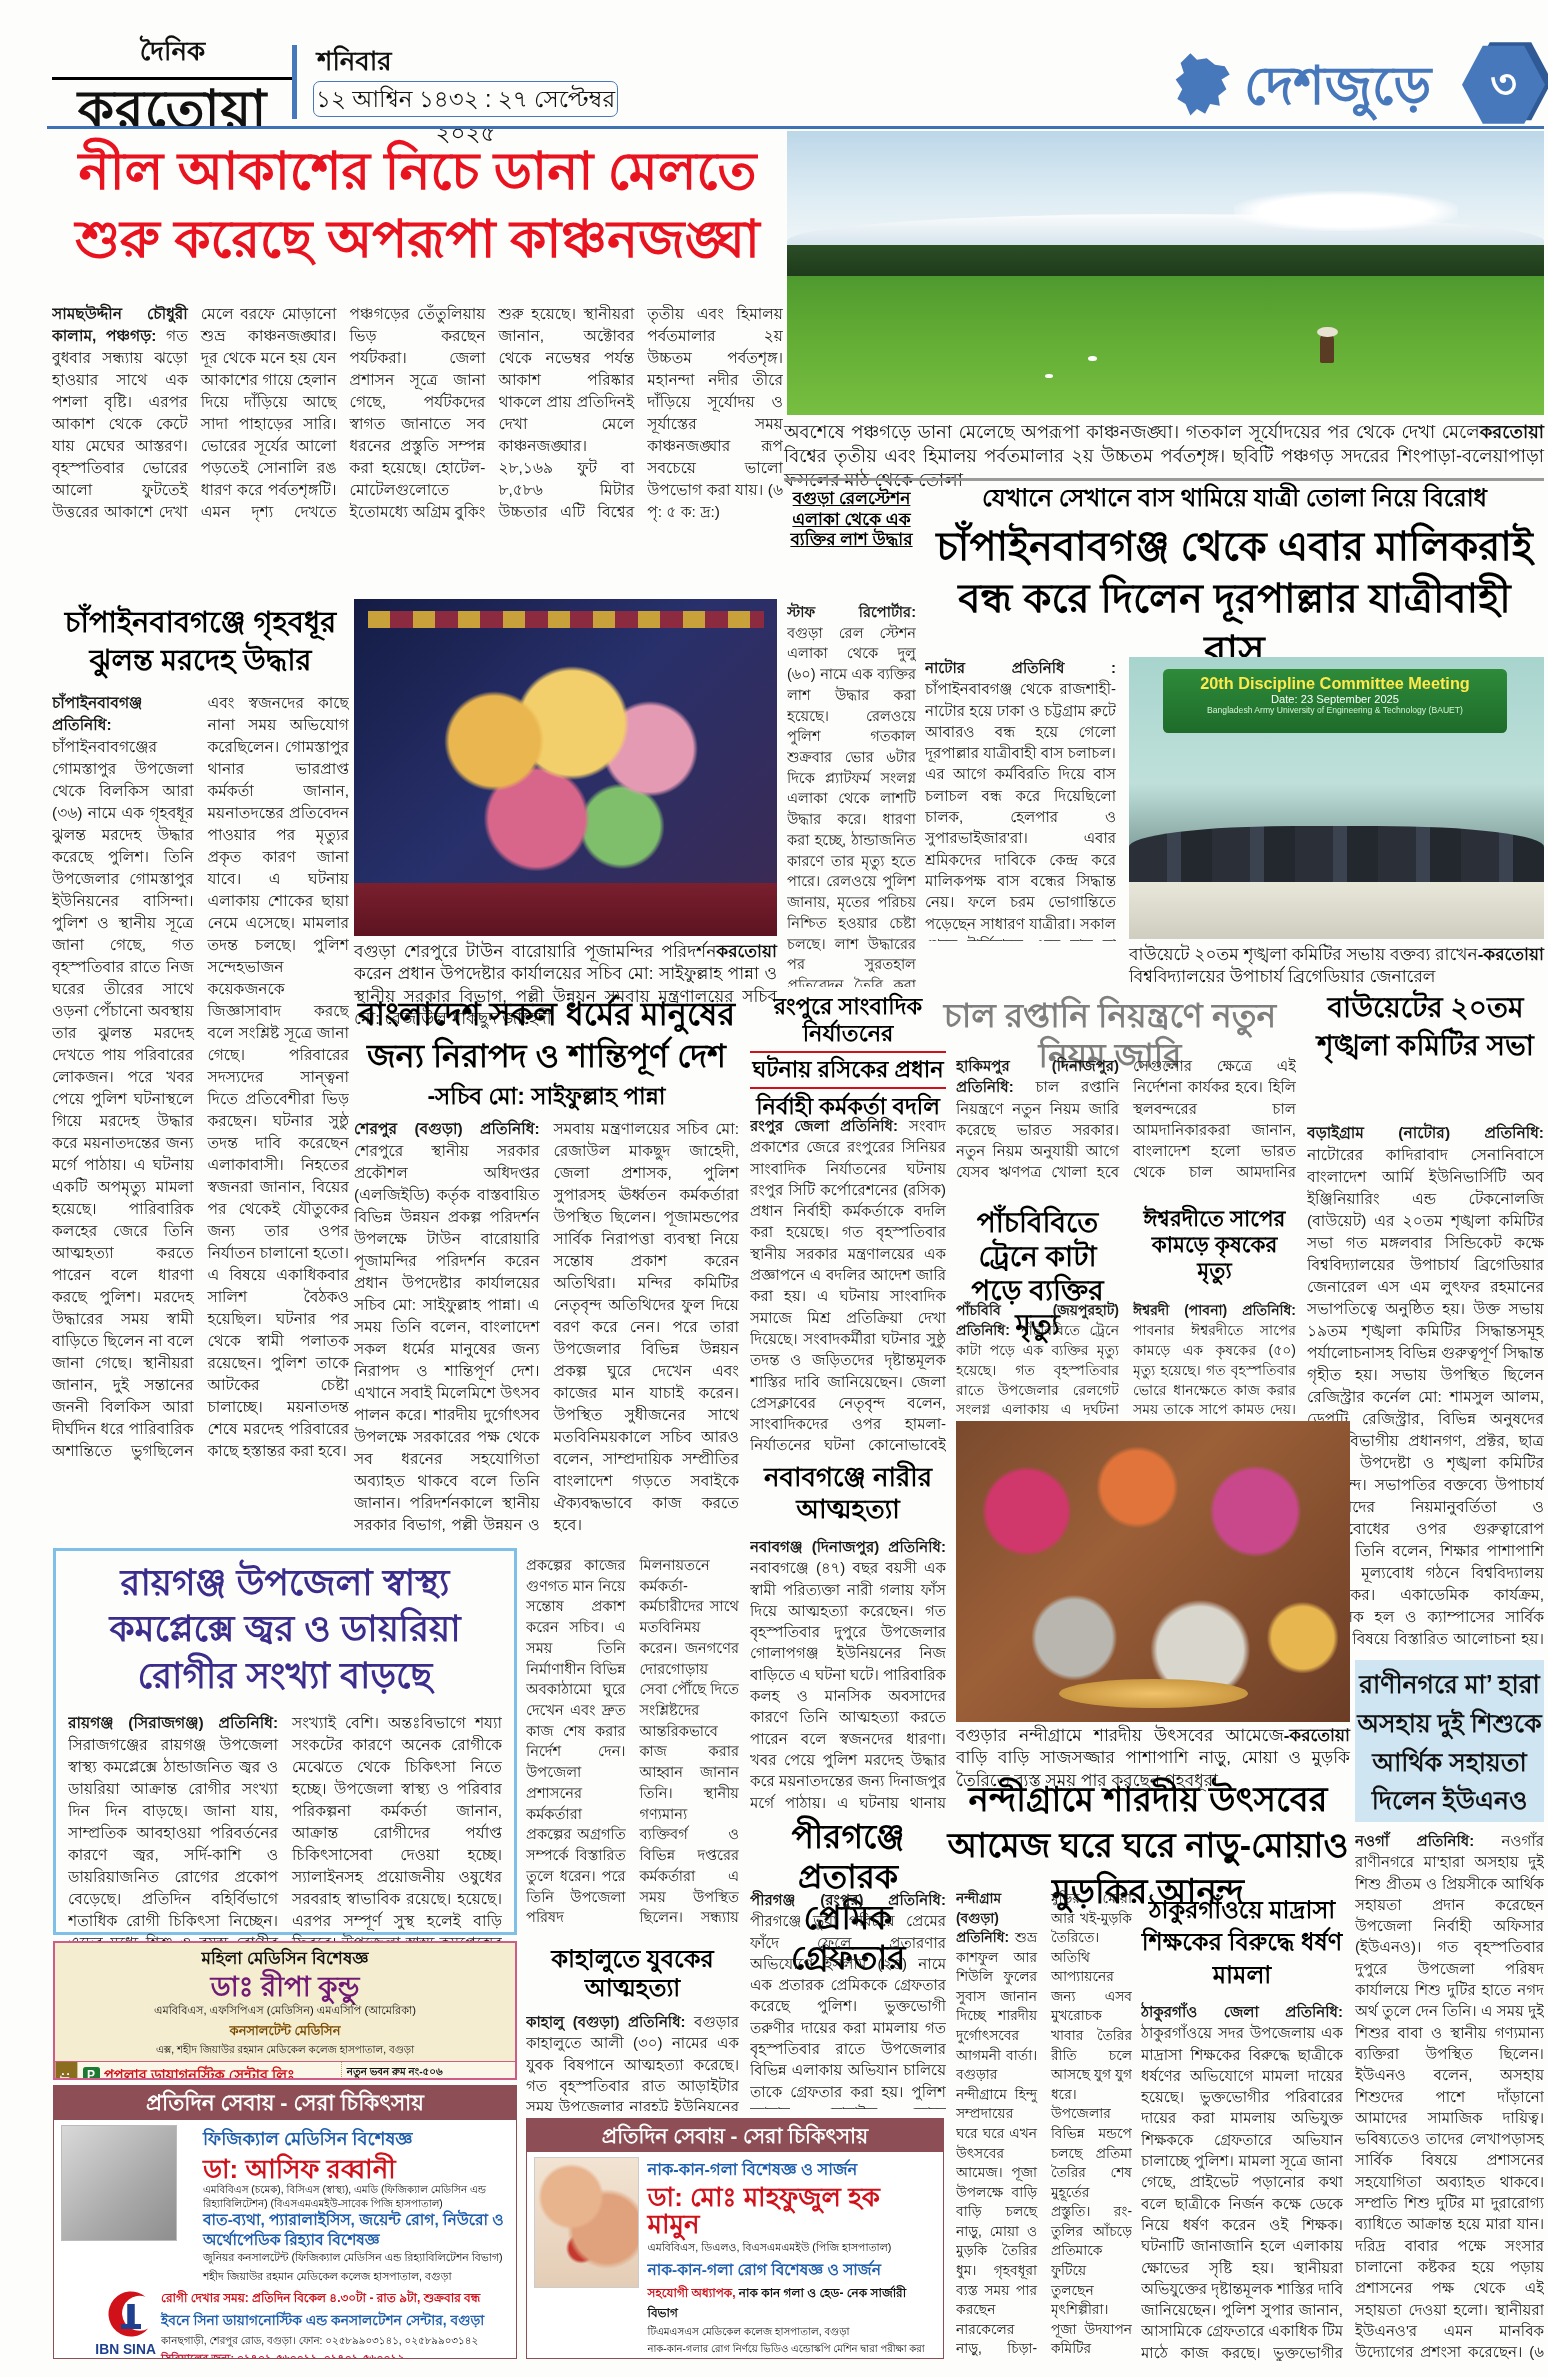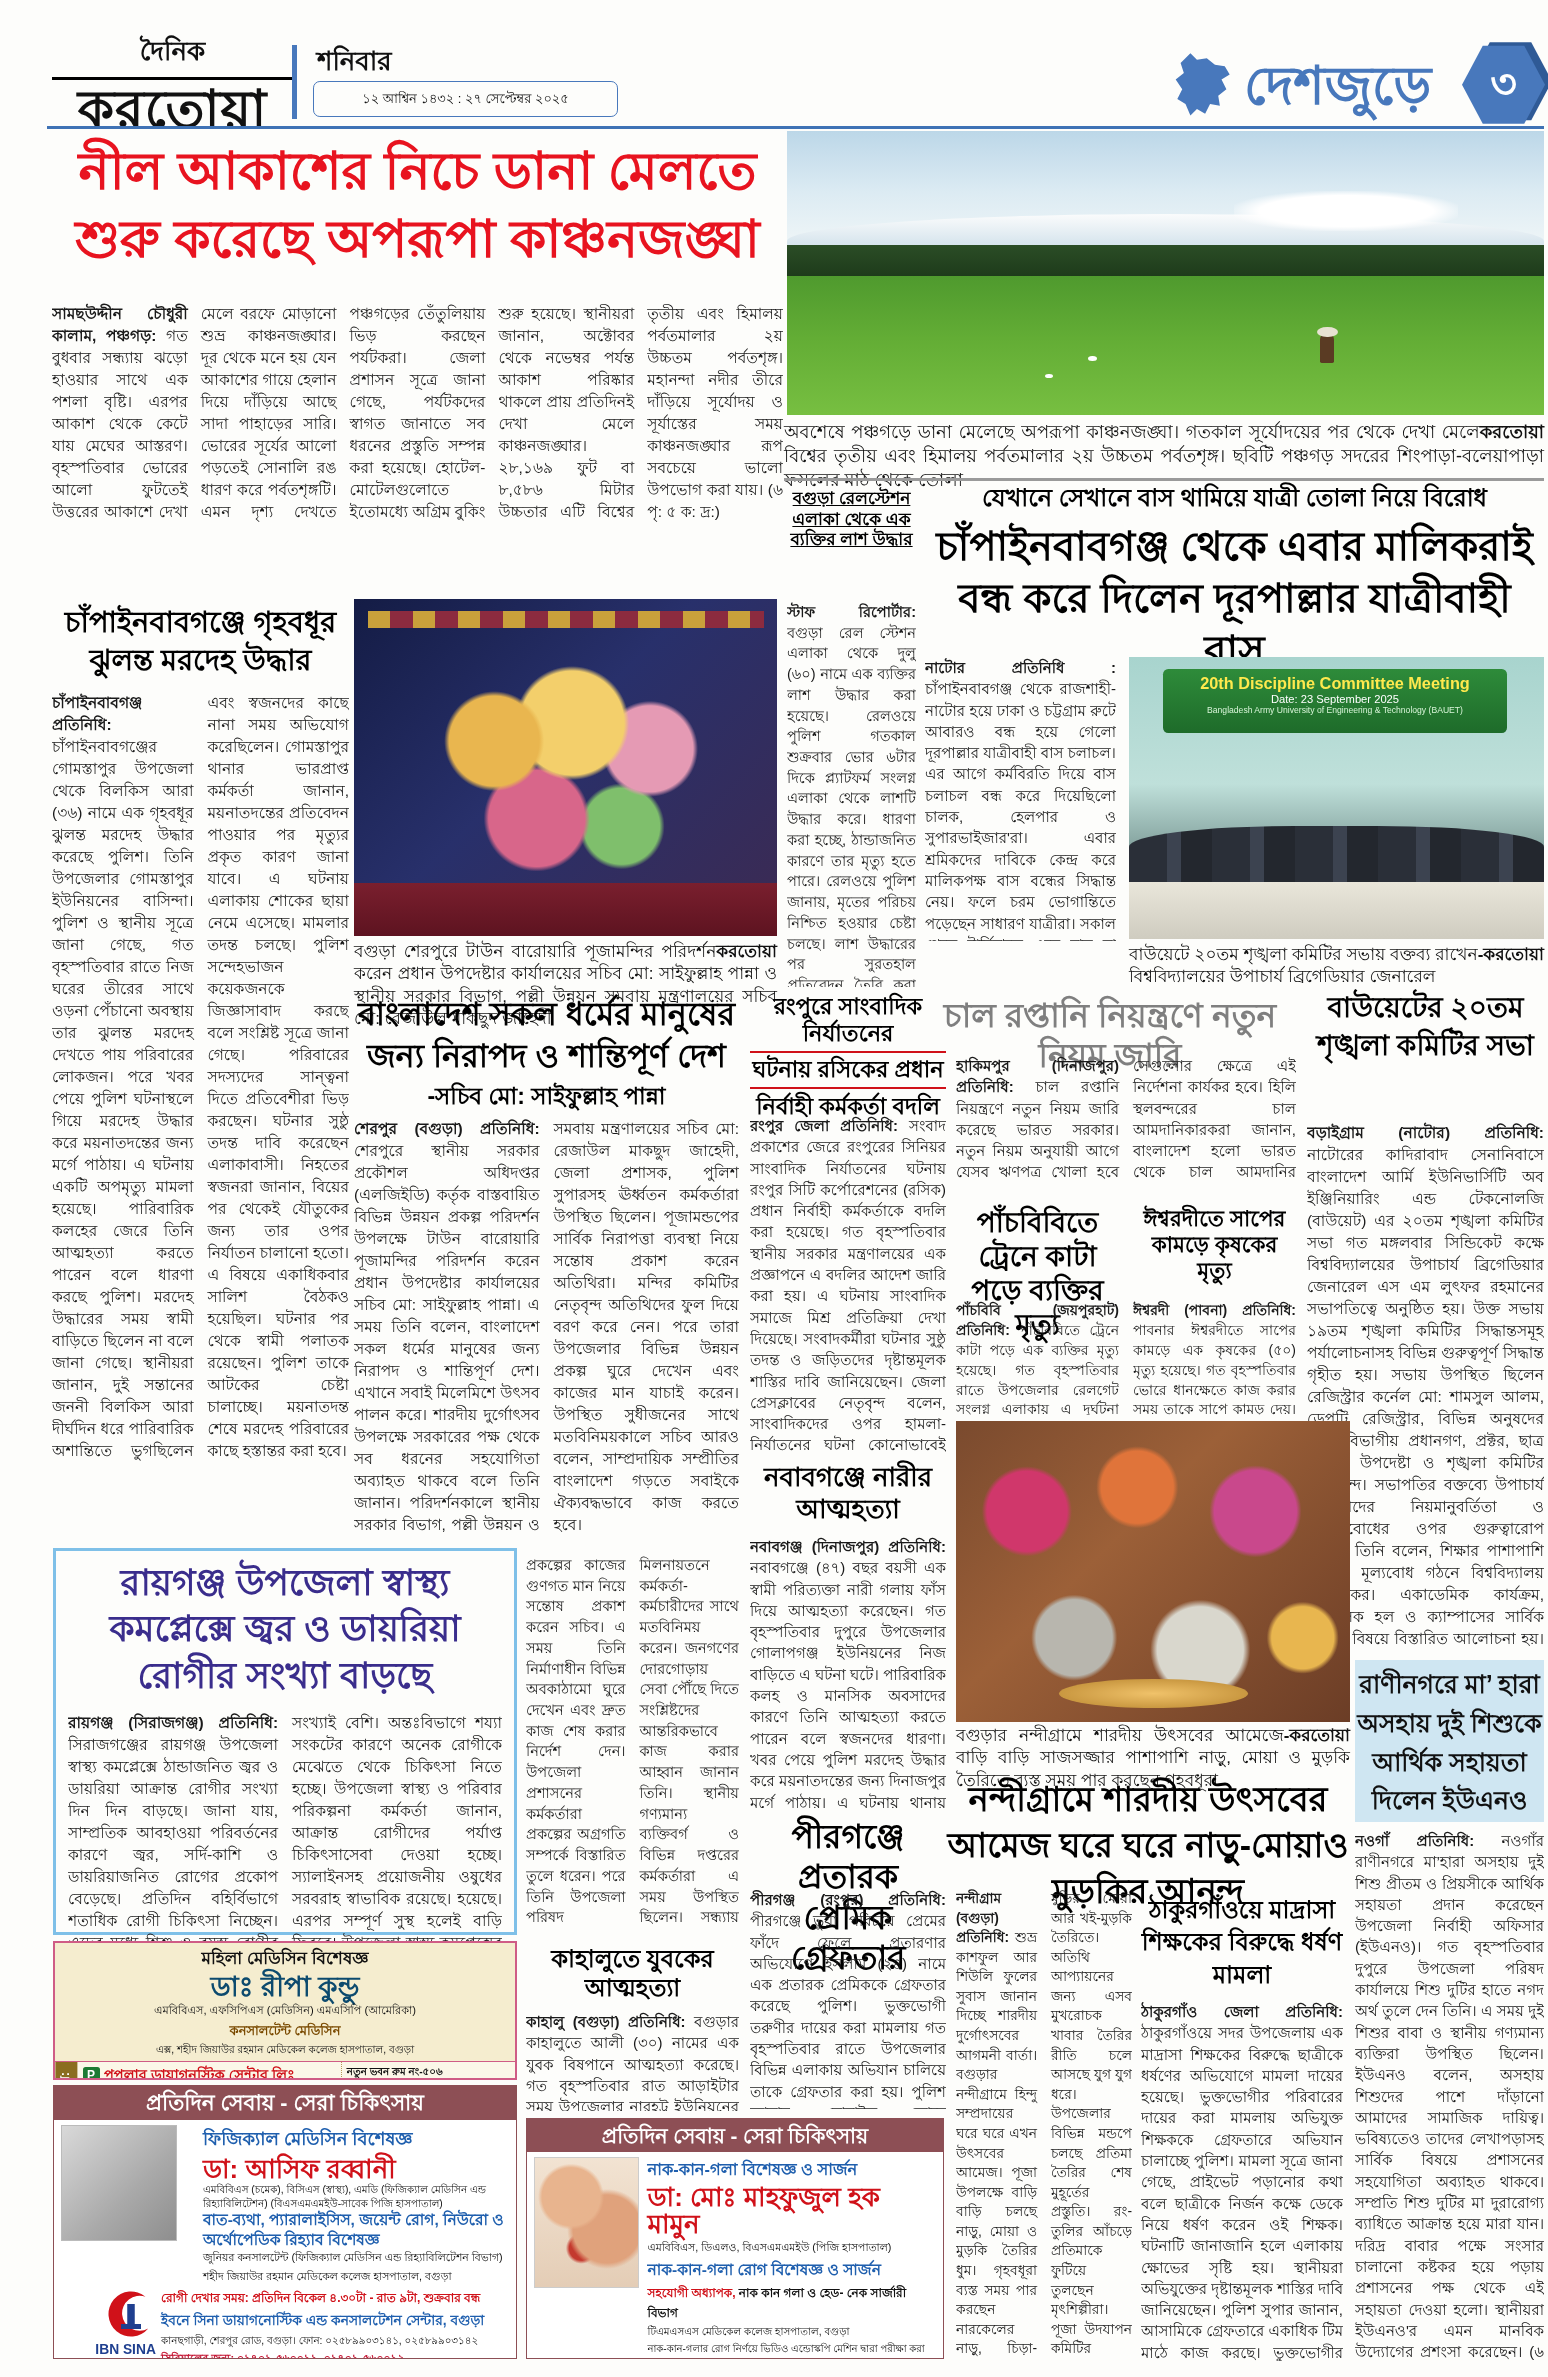--- a/index.html
+++ b/index.html
@@ -27,21 +27,21 @@
 
 <div id="paper">
 
   <div class="abs" style="left:52px;top:31px;width:241px;">
     <div class="ctr b" style="font-size:26px;">দৈনিক</div>
     <div style="height:3.4px;background:#000;margin-top:1.7px;"></div>
     <div class="ctr" style="font-size:52px;font-weight:900;letter-spacing:0.9px;line-height:1.05;margin-top:1.7px;">করতোয়া</div>
   </div>
   <div class="abs" style="left:292px;top:45px;width:5.2px;height:74px;background:#4878bc;"></div>
   <div class="abs b" style="left:317px;top:41px;font-size:26px;">শনিবার</div>
-  <div class="abs ctr" style="left:313px;top:81px;width:303px;height:34px;line-height:34px;border:1.7px solid #4878bc;border-radius:6.9px;font-size:13px;">১২ আশ্বিন ১৪৩২ : ২৭ সেপ্টেম্বর ২০২৫</div>
+  <div class="abs ctr" style="left:313px;top:81px;width:303px;height:34px;line-height:34px;border:1.7px solid #4878bc;border-radius:6.9px;font-size:23px;">১২ আশ্বিন ১৪৩২ : ২৭ সেপ্টেম্বর ২০২৫</div>
 
   <div class="abs" style="left:1170px;top:45px;width:374px;height:79px;">
     <svg width="67" height="72" viewBox="0 0 40 44" style="position:absolute;left:0;top:5.2px;">
       <path d="M12 2 L16 6 L22 5 L27 9 L33 10 L36 15 L31 18 L34 24 L29 28 L30 34 L24 33 L21 39 L16 36 L12 40 L9 33 L4 30 L7 24 L3 18 L8 14 L6 8 Z" fill="#4878bc"></path>
     </svg>
     <div class="abs b" style="left:74px;top:0;font-size:53px;color:#4878bc;">দেশজুড়ে</div>
     <div class="abs hex" style="left:299px;top:-5.2px;width:83px;height:83px;background:#2f5a96;"></div>
     <div class="abs hex" style="left:292px;top:-1.7px;width:83px;height:83px;background:#4878bc;">
       <div class="ctr" style="color:#fff;font-size:41px;font-weight:bold;line-height:83px;">৩</div>
     </div>
@@ -198,21 +198,21 @@
   <div class="abs" style="left:53px;top:1548px;width:464px;height:387px;border:3.4px solid #7fc0e8;box-sizing:border-box;padding:8.6px 12px;">
     <div class="hl ctr" style="font-size:36px;color:#3a2d8c;line-height:1.3;">রায়গঞ্জ উপজেলা স্বাস্থ্য কমপ্লেক্সে জ্বর ও ডায়রিয়া রোগীর সংখ্যা বাড়ছে</div>
     <div class="body cols2" style="margin-top:12px;height:258px;font-size:15.5px;">
       <b>রায়গঞ্জ (সিরাজগঞ্জ) প্রতিনিধি:</b>
       <span>সিরাজগঞ্জের রায়গঞ্জ উপজেলা স্বাস্থ্য কমপ্লেক্সে ঠান্ডাজনিত জ্বর ও ডায়রিয়া আক্রান্ত রোগীর সংখ্যা দিন দিন বাড়ছে। জানা যায়, সাম্প্রতিক আবহাওয়া পরিবর্তনের কারণে জ্বর, সর্দি-কাশি ও ডায়রিয়াজনিত রোগের প্রকোপ বেড়েছে। প্রতিদিন বহির্বিভাগে শতাধিক রোগী চিকিৎসা নিচ্ছেন। এদের মধ্যে শিশু ও বয়স্ক রোগীর সংখ্যাই বেশি। অন্তঃবিভাগে শয্যা সংকটের কারণে অনেক রোগীকে মেঝেতে থেকে চিকিৎসা নিতে হচ্ছে। উপজেলা স্বাস্থ্য ও পরিবার পরিকল্পনা কর্মকর্তা জানান, আক্রান্ত রোগীদের পর্যাপ্ত চিকিৎসাসেবা দেওয়া হচ্ছে। স্যালাইনসহ প্রয়োজনীয় ওষুধের সরবরাহ স্বাভাবিক রয়েছে। হয়েছে। এরপর সম্পূর্ণ সুস্থ হলেই বাড়ি ফিরবে। উপজেলা স্বাস্থ্য কমপ্লেক্সের কর্মরত ডাক্তাররা সতর্ক থাকার পরামর্শ দিয়েছেন। বিশুদ্ধ পানি পান ও বাসি খাবার পরিহারের পরামর্শ দেওয়া হয়েছে। এমন কিছুটা সুস্থ হলে ছাড়পত্র দেওয়া হচ্ছে।</span>
     </div>
   </div>
 
   <div class="abs" style="left:53px;top:1941px;width:464px;height:139px;background:#f5edcf;border:2.6px solid #cf5c86;box-sizing:border-box;overflow:hidden;">
     <div class="ctr b" style="font-size:17px;margin-top:1.7px;">মহিলা মেডিসিন বিশেষজ্ঞ</div>
-    <div class="ctr" style="font-size:27.5px;font-weight:900;color:#0c4a6e;line-height:1.05;">ডাঃ রীপা কুন্ডু</div>
+    <div class="ctr" style="font-size:27.5px;font-weight:900;color:#701a75;line-height:1.05;">ডাঃ রীপা কুন্ডু</div>
     <div class="ctr" style="font-size:11.2px;">এমবিবিএস, এফসিপিএস (মেডিসিন) এমএসিপি (আমেরিকা)</div>
     <div class="ctr b" style="font-size:13px;color:#7a4a00;">কনসালটেন্ট মেডিসিন</div>
     <div class="ctr" style="font-size:10.3px;">এক্স, শহীদ জিয়াউর রহমান মেডিকেল কলেজ হাসপাতাল, বগুড়া</div>
     <div style="display:flex;margin-top:2.6px;border-top:0.9px solid #cf5c86;background:#fbf7e8;height:55px;">
       <div class="vert b" style="width:22.4px;background:#8a6d1f;color:#fff;font-size:13px;">চেম্বার:</div>
       <div style="flex:1;padding:1.7px 5.2px;">
         <div style="display:flex;align-items:center;gap:4.3px;">
           <div style="width:17px;height:17px;background:#1d7a33;color:#fff;font-weight:bold;font-size:12px;text-align:center;line-height:17px;border-radius:2.6px;">P</div>
           <div class="redtxt" style="font-size:14.6px;">পপুলার ডায়াগনস্টিক সেন্টার লিঃ</div>
         </div>

